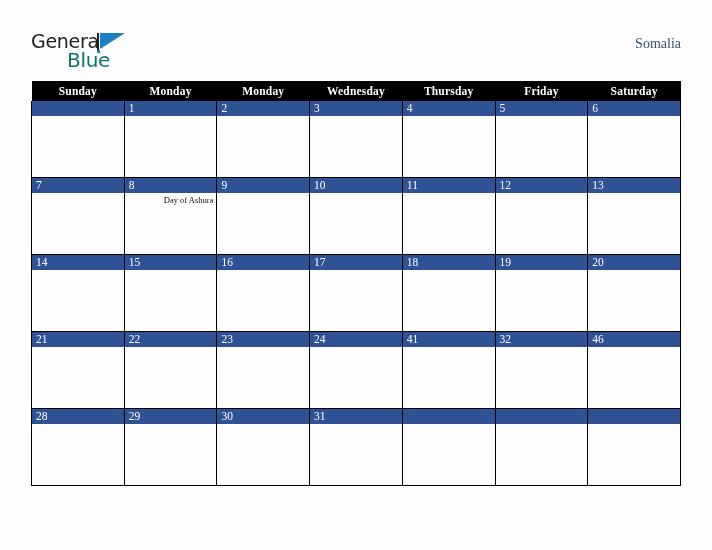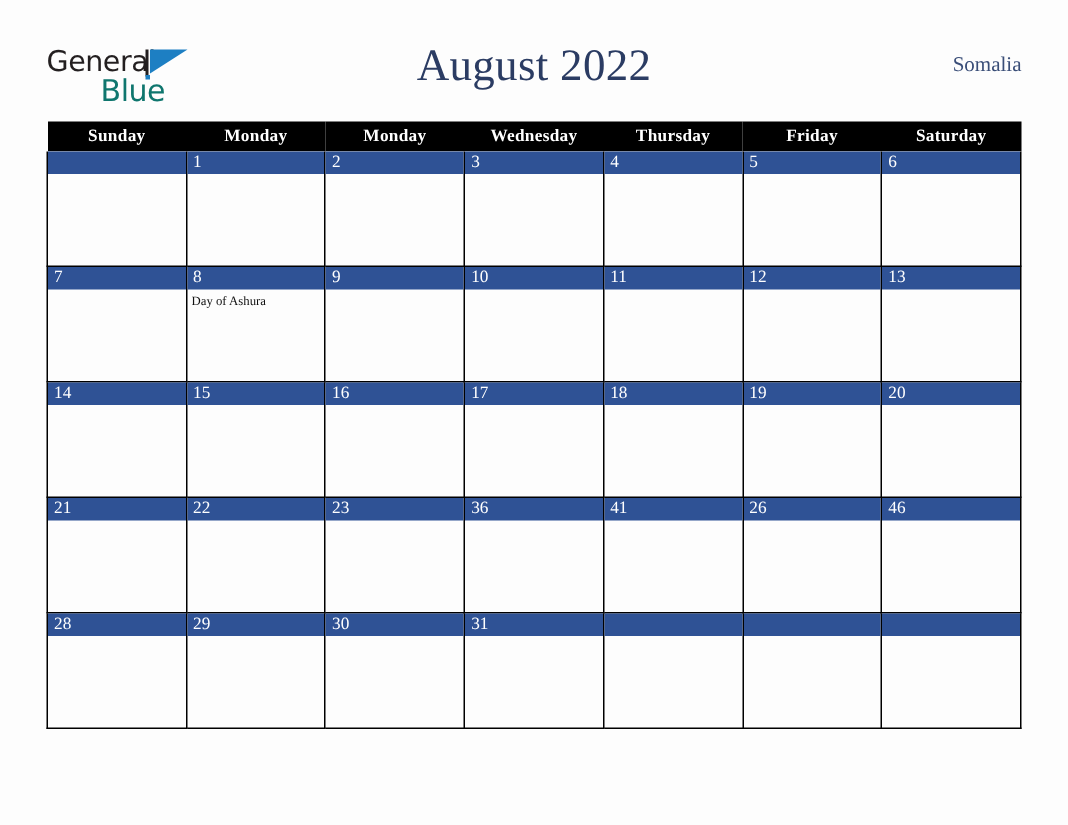--- a/index.html
+++ b/index.html
@@ -153,38 +153,38 @@
   .events {
     padding: 2px 3px 0 3px;
   }
   .event {
     font-family: "Liberation Serif", serif;
     font-size: 8.5px;
     color: #111111;
     line-height: 11px;
     white-space: nowrap;
     overflow: hidden;
+    text-align: right;
   }
 </style>
 </head>
 <body>
 
 <div class="header">
 
   <div class="logo">
     <span class="logo-general">General</span>
     <span class="logo-mark">
       <span class="logo-bar"></span>
       <span class="logo-tri"></span>
       <span class="logo-bar-blue"></span>
     </span>
     <span class="logo-blue">Blue</span>
   </div>
 
-  <div class="title">August 2022</div>
 
   <div class="country">Somalia</div>
 
 </div>
 
 <table class="calendar">
   <thead>
     <tr id="weekday-row">
         <th>Sunday</th>
         <th>Monday</th>
@@ -344,33 +344,33 @@
           </div>
         </td>
         <td>
           <div class="daycell">
             <div class="daynum">23</div>
             <div class="events"></div>
           </div>
         </td>
         <td>
           <div class="daycell">
-            <div class="daynum">36</div>
+            <div class="daynum">24</div>
             <div class="events"></div>
           </div>
         </td>
         <td>
           <div class="daycell">
             <div class="daynum">41</div>
             <div class="events"></div>
           </div>
         </td>
         <td>
           <div class="daycell">
-            <div class="daynum">26</div>
+            <div class="daynum">32</div>
             <div class="events"></div>
           </div>
         </td>
         <td>
           <div class="daycell">
             <div class="daynum">46</div>
             <div class="events"></div>
           </div>
         </td>
       </tr>

